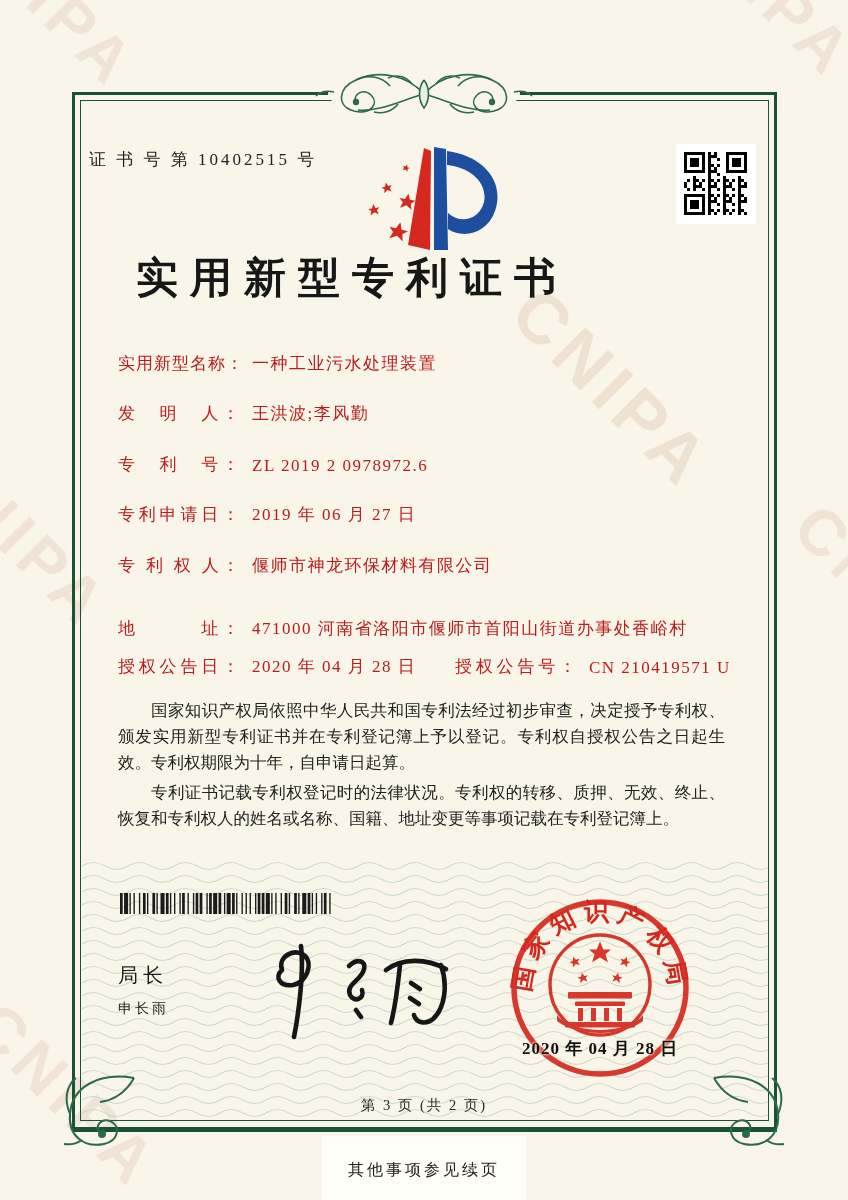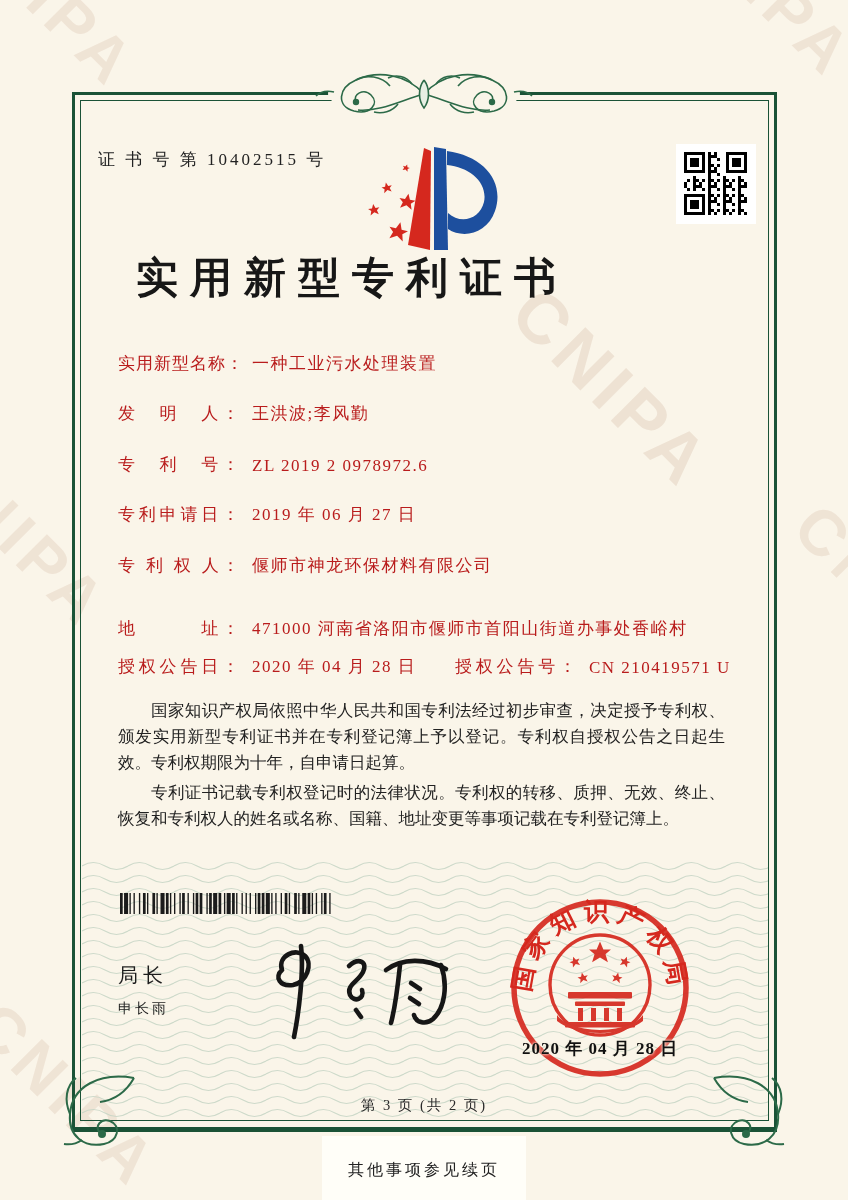--- a/index.html
+++ b/index.html
@@ -14,21 +14,21 @@
   .wm.big { font-size:70px; color:#ecdfd0; opacity:.85; }
 
   
   #border-outer { position:absolute; left:72px; top:92px; width:699px; height:1032px;
                   border:3px solid #1a5236; border-bottom-width:5px; }
   #border-inner { position:absolute; left:80px; top:100px; width:687px; height:1019px;
                   border:1px solid #1a5236; }
 
   .abs { position:absolute; }
 
-  #cert-no { left:98px; top:148px; font-size:17px; letter-spacing:3px; color:#222; }
+  #cert-no { left:89px; top:148px; font-size:17px; letter-spacing:3px; color:#222; }
 
   #title { left:0; top:250px; width:692px; text-align:center; font-size:42px; font-weight:600;
            letter-spacing:12px; text-indent:12px; color:#171717; }
 
   .frow { position:absolute; left:118px; font-size:17px; white-space:nowrap; color:#b91c1c; }
   .flabel { display:inline-block; width:122px; text-align:justify; text-align-last:justify;
             letter-spacing:1px; vertical-align:bottom; }
   .fvalue { margin-left:12px; letter-spacing:1.5px; }
   .second-pair { position:absolute; left:337px; top:0; }
 

